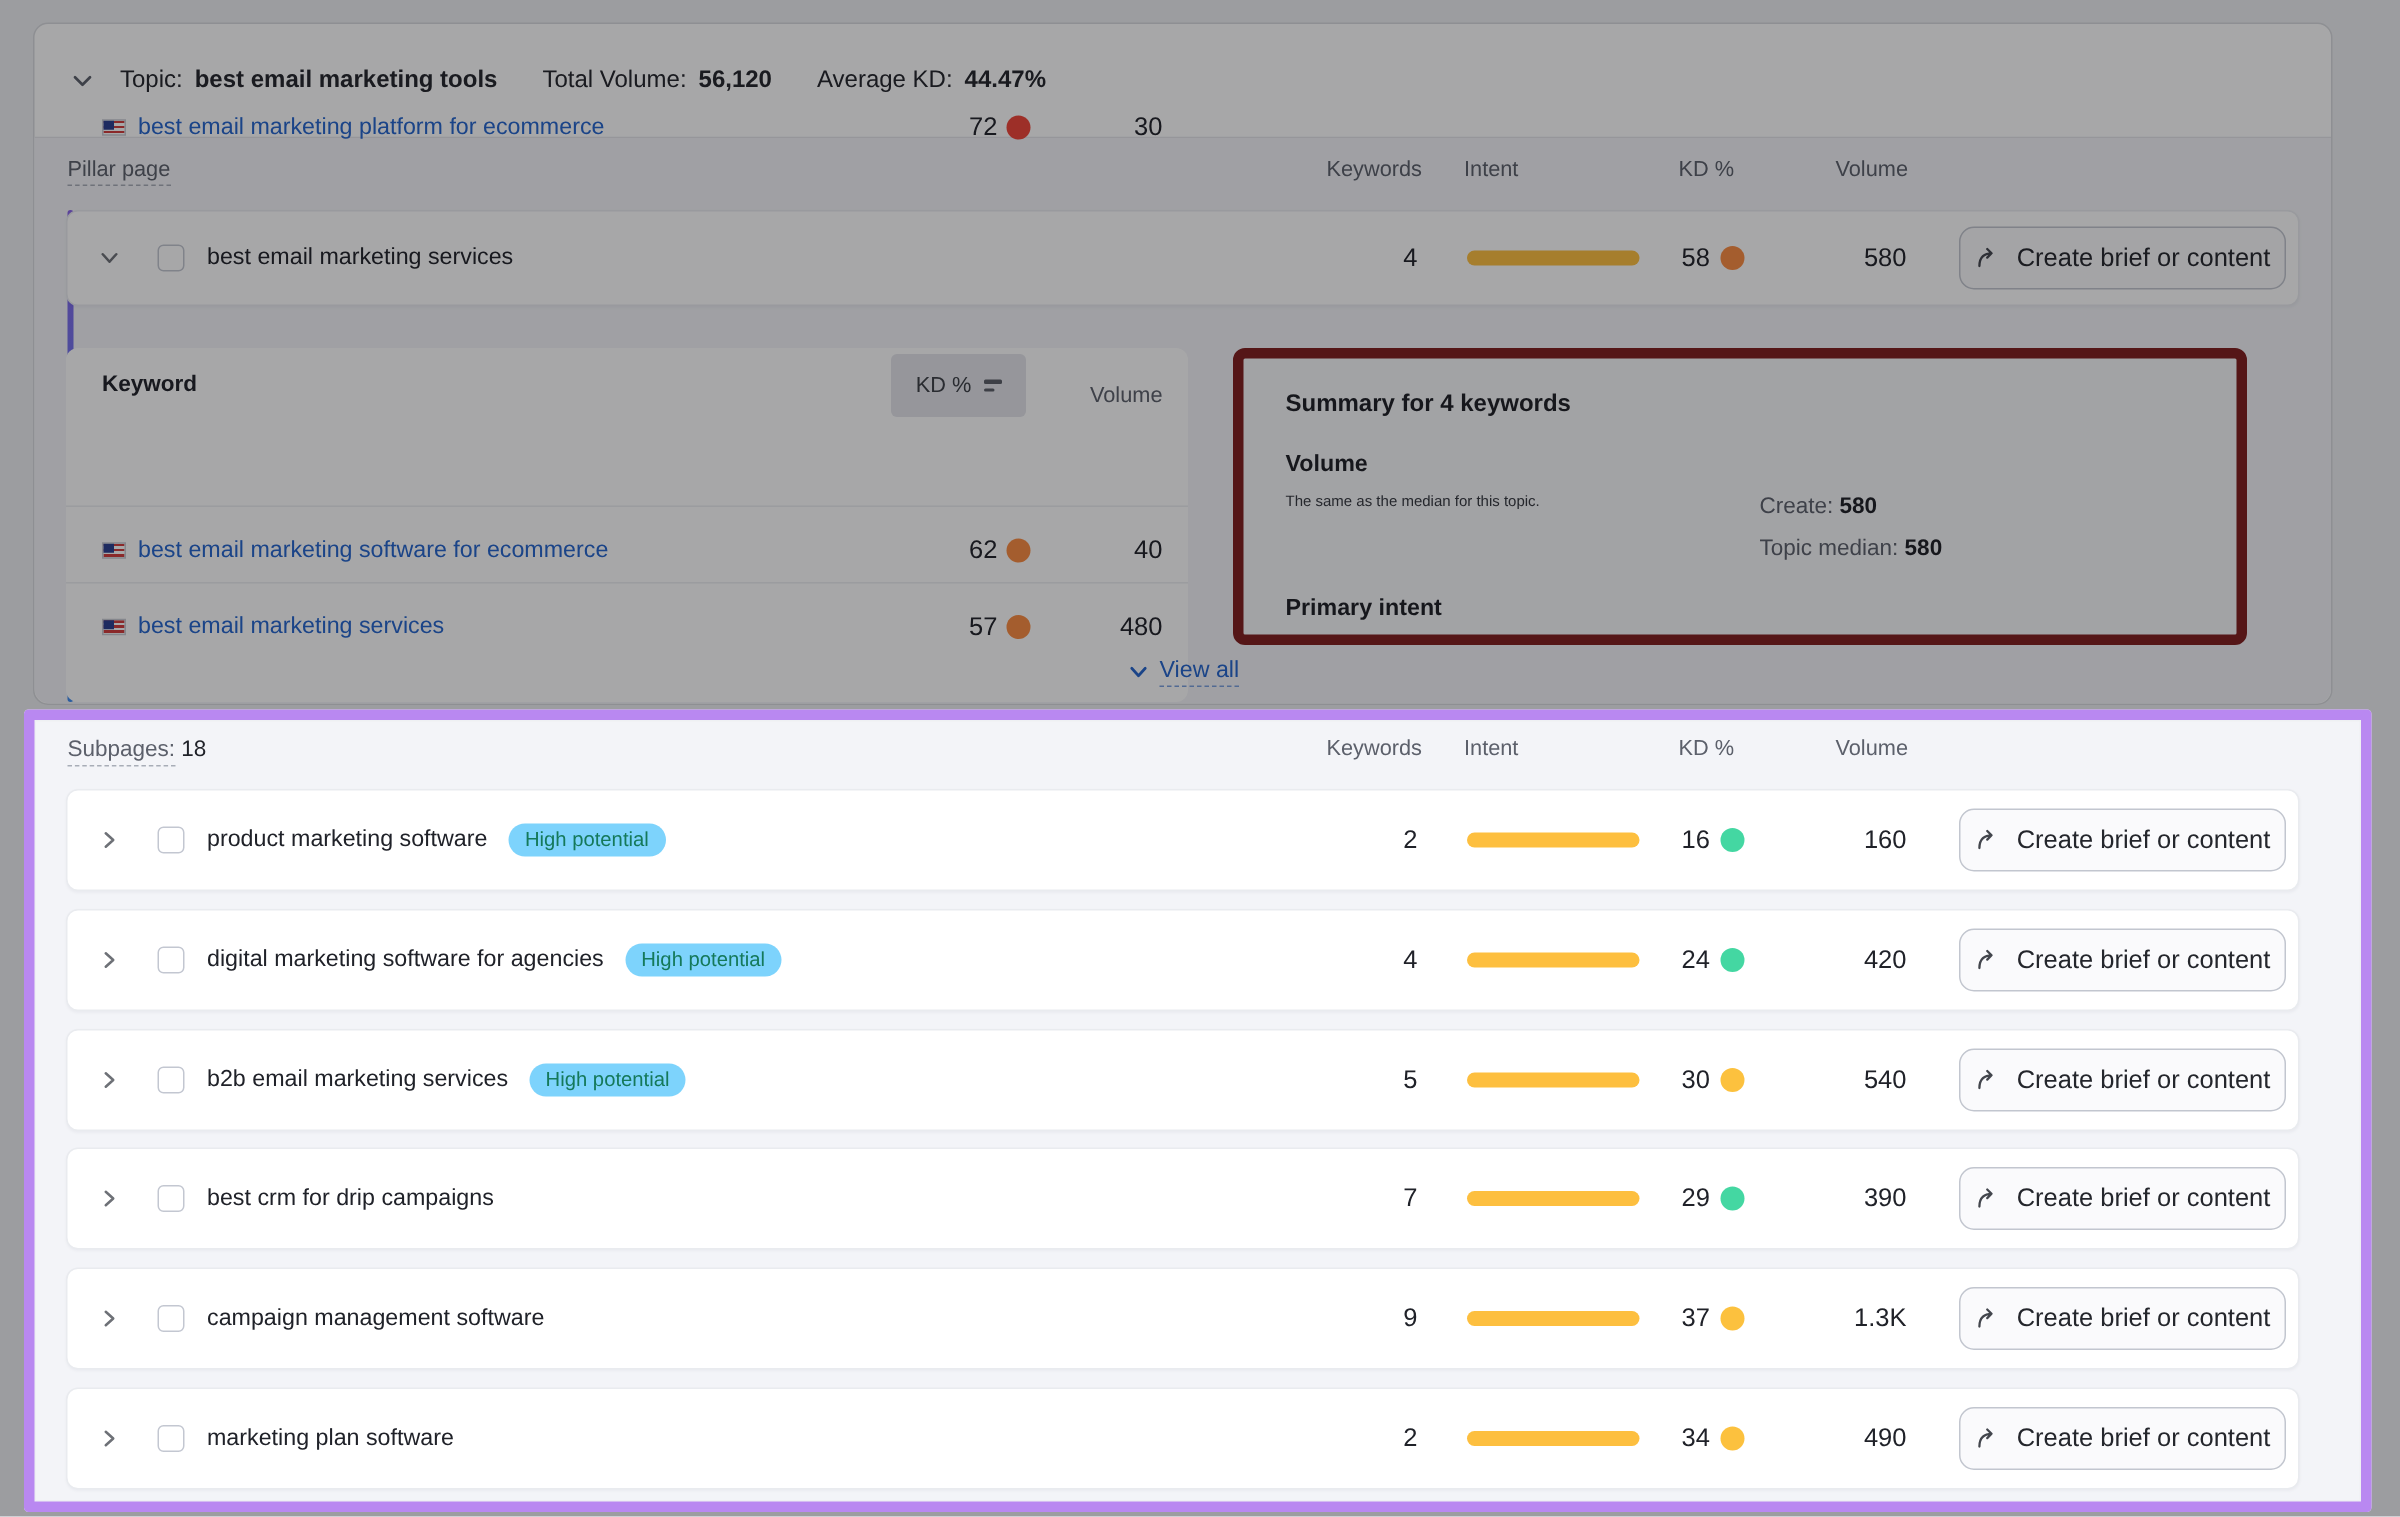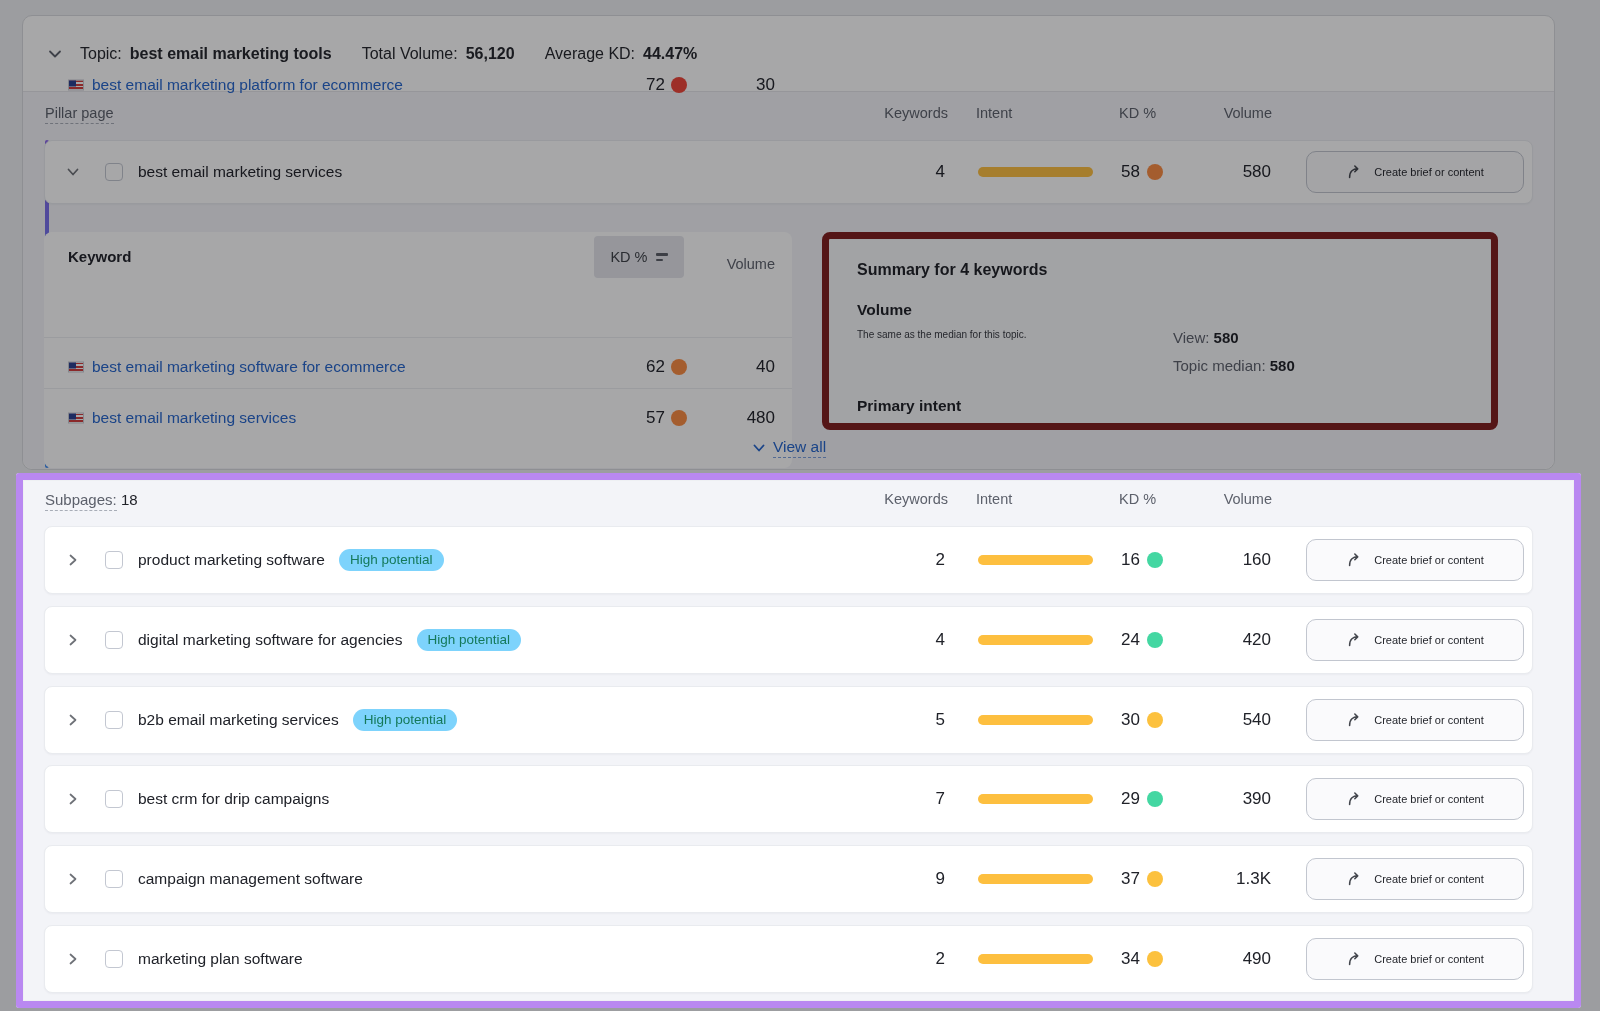--- a/index.html
+++ b/index.html
@@ -45,21 +45,21 @@
   .col-vol   { right:261px; }
   .intent-bar { left:933px; width:115px; height:10px; border-radius:5px; background:#fdbf3f; overflow:hidden; }
   .intent-blue { height:100%; background:#3daaf5; }
   .dot { left:1102px; width:16px; height:16px; border-radius:50%; }
   .dot-green  { background:#44d7a2; }
   .dot-yellow { background:#fcc13e; }
   .dot-orange { background:#fb8c41; }
   .dot-red    { background:#ef4437; }
   .brief-btn { left:1261px; width:218px; height:42px; background:#fafafc; border:1px solid #c2c6cf;
                border-radius:10px; display:flex; align-items:center; justify-content:center; gap:10px;
-               font-size:11px; color:#24262c; cursor:pointer; }
+               font-size:17px; color:#24262c; cursor:pointer; }
 
   
   .kw-table { position:absolute; left:44px; top:232px; width:748px; height:236px;
               background:#fff; border-radius:8px; }
   .kw-head-cell { position:absolute; transform:translateY(-50%); }
   .kd-sortbox { position:absolute; left:550px; top:4px; width:90px; height:42px; background:#e4e5eb;
                 border-radius:4px; display:flex; align-items:center; justify-content:center; gap:8px;
                 font-size:14.5px; color:#3c3f46; cursor:pointer; }
   .sort-icon { display:flex; flex-direction:column; gap:3px; }
   .sort-icon i { display:block; height:2.5px; background:#595d66; border-radius:1px; }
@@ -201,21 +201,21 @@
       <polyline points="2.5,4.5 7,9.5 11.5,4.5" fill="none" stroke="#2465cd" stroke-width="1.8" stroke-linecap="round" stroke-linejoin="round"></polyline>
     </svg>
     <span>View all</span>
   </div>
 
   <div class="summary">
     <span class="sm sm-title">Summary for 4 keywords</span>
     <span class="sm sm-vol">Volume</span>
     <span class="sm sm-desc">The same as the median for this topic.</span>
     <span class="sm sm-l1">
-      <span>View:</span>
+      <span>Create:</span>
       <b>580</b>
     </span>
     <span class="sm sm-l2">
       <span>Topic median:</span>
       <b>580</b>
     </span>
     <span class="sm sm-intent">Primary intent</span>
     <span class="sm-pill"></span>
   </div>
 

